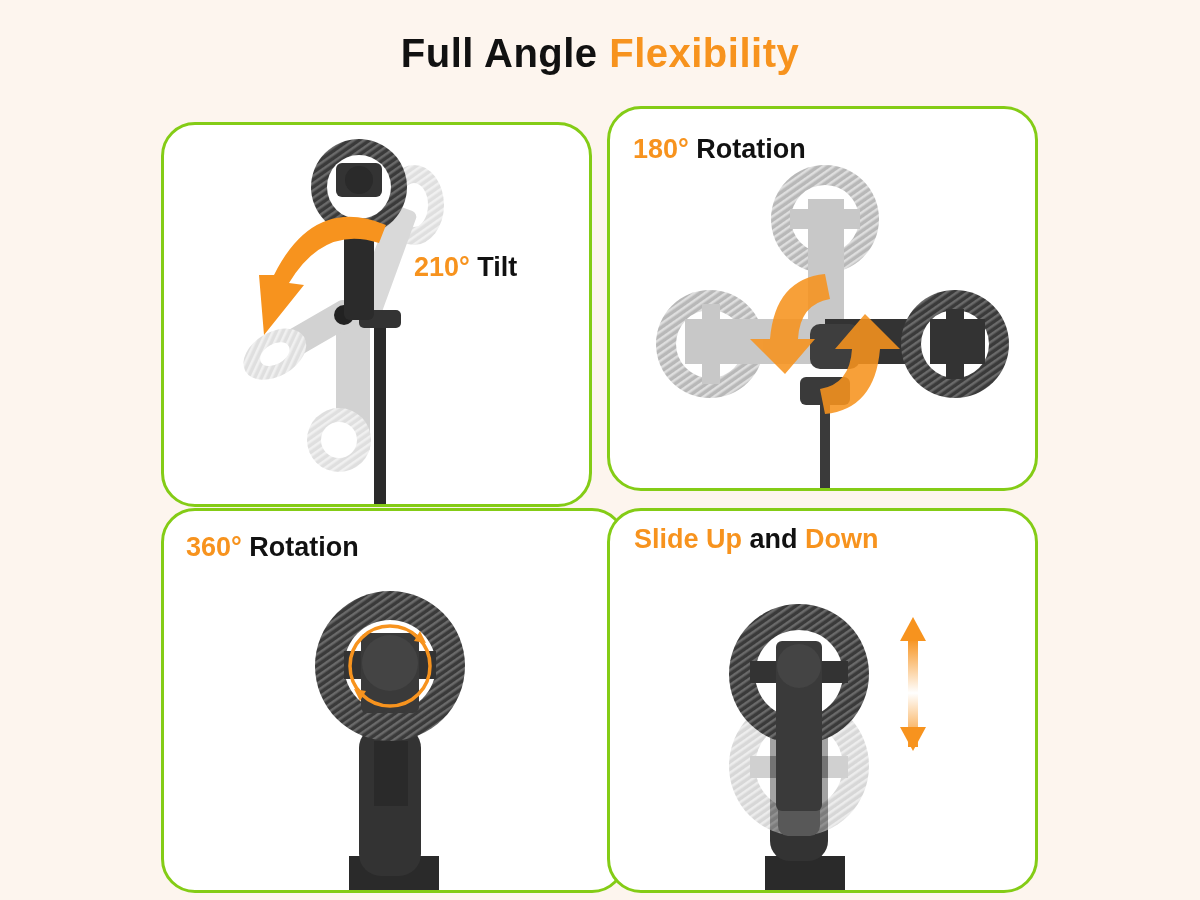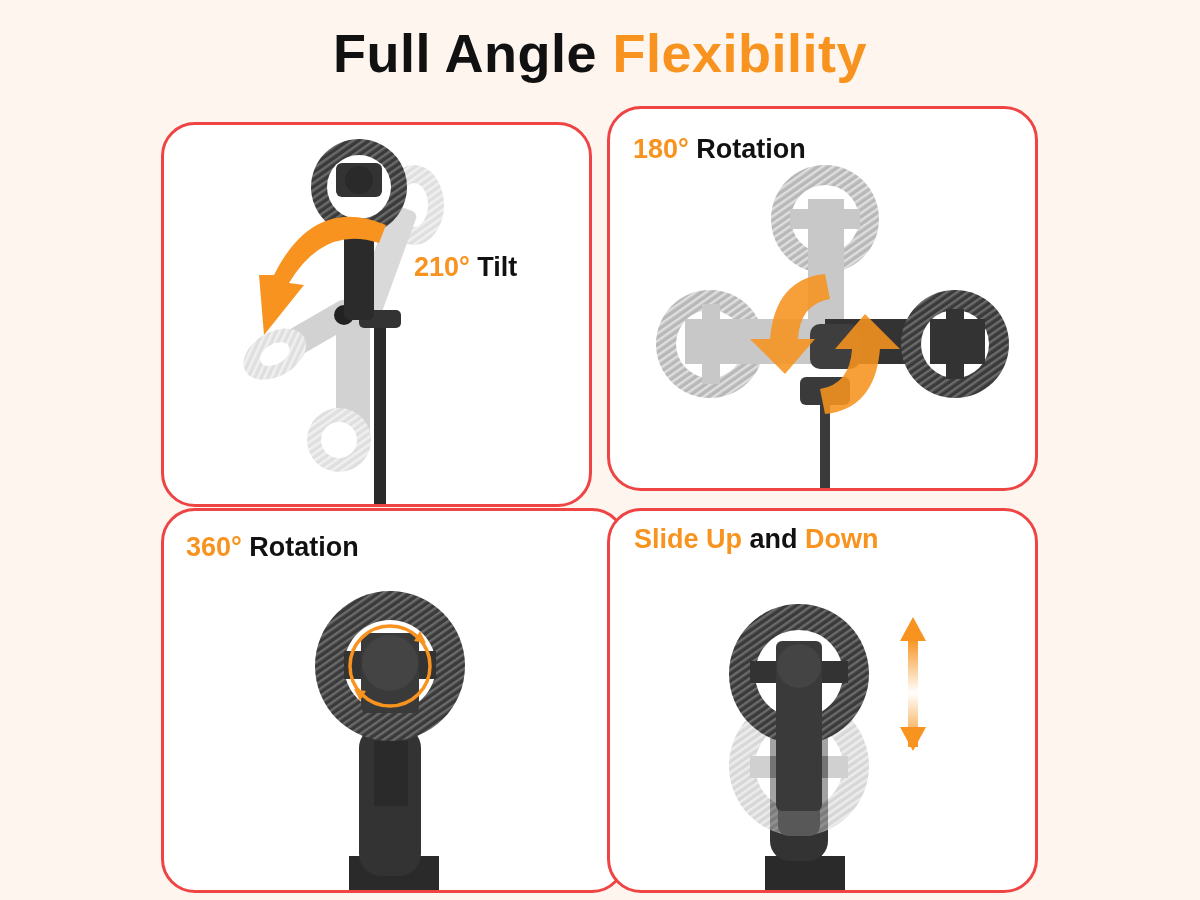--- a/index.html
+++ b/index.html
@@ -1,20 +1,20 @@
 <!DOCTYPE html>
 <html><head>
 <meta charset="utf-8">
 <style>
   html,body{margin:0;padding:0;}
   body{width:1200px;height:900px;background:#fdf5ee;position:relative;overflow:hidden;font-family:"Liberation Sans",sans-serif;}
-  .title{position:absolute;left:0;top:18px;width:1200px;text-align:center;font-weight:bold;font-size:54px;line-height:70px;letter-spacing:0.5px;}
+  .title{position:absolute;left:0;top:18px;width:1200px;text-align:center;font-weight:bold;font-size:40px;line-height:70px;letter-spacing:0.5px;}
   .title .dark{color:#111111;}
   .title .accent{color:#f7931e;}
-  .panel{position:absolute;background:#ffffff;border:3px solid #ef4444;border-radius:34px;box-sizing:border-box;overflow:hidden;}
+  .panel{position:absolute;background:#ffffff;border:3px solid #84cc16;border-radius:34px;box-sizing:border-box;overflow:hidden;}
   #p1{left:161px;top:106px;width:431px;height:385px;margin-top:16px;}
   #p2{left:607px;top:106px;width:431px;height:385px;}
   #p3{left:161px;top:508px;width:465px;height:385px;}
   #p4{left:607px;top:508px;width:431px;height:385px;padding-left:16px;}
   .label{position:absolute;font-weight:bold;font-size:27px;line-height:32px;white-space:nowrap;}
   .label .o{color:#f7931e;}
   .label .k{color:#111111;}
   .panel svg{position:absolute;left:0;top:0;}
 </style>
 </head>

